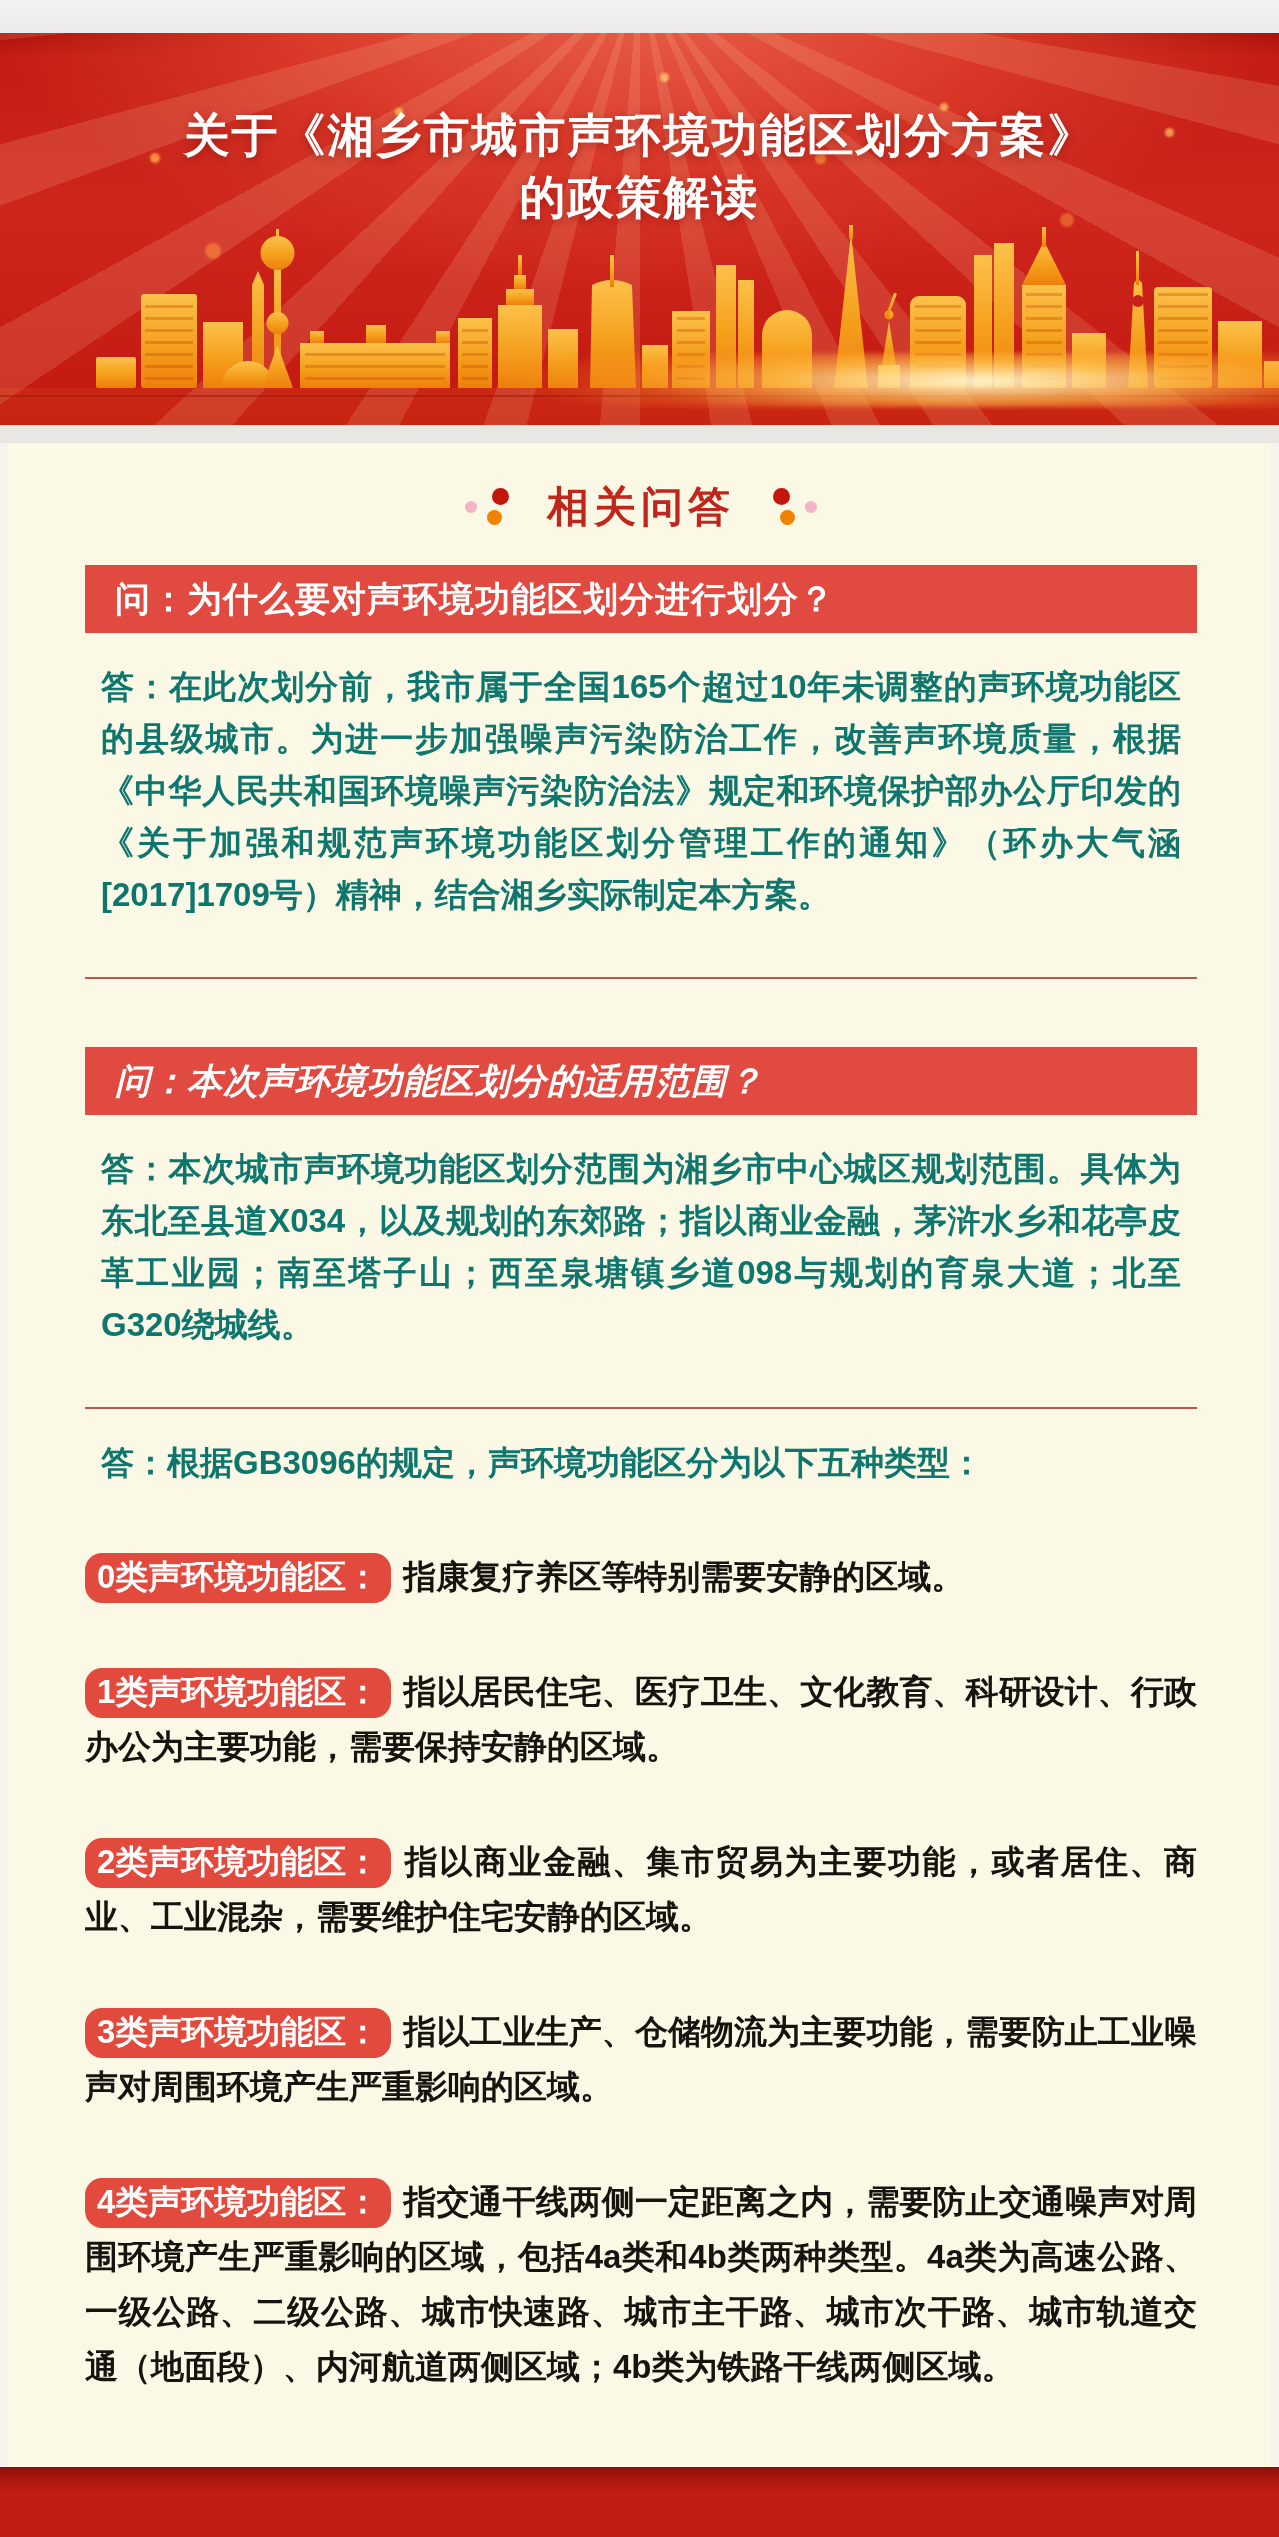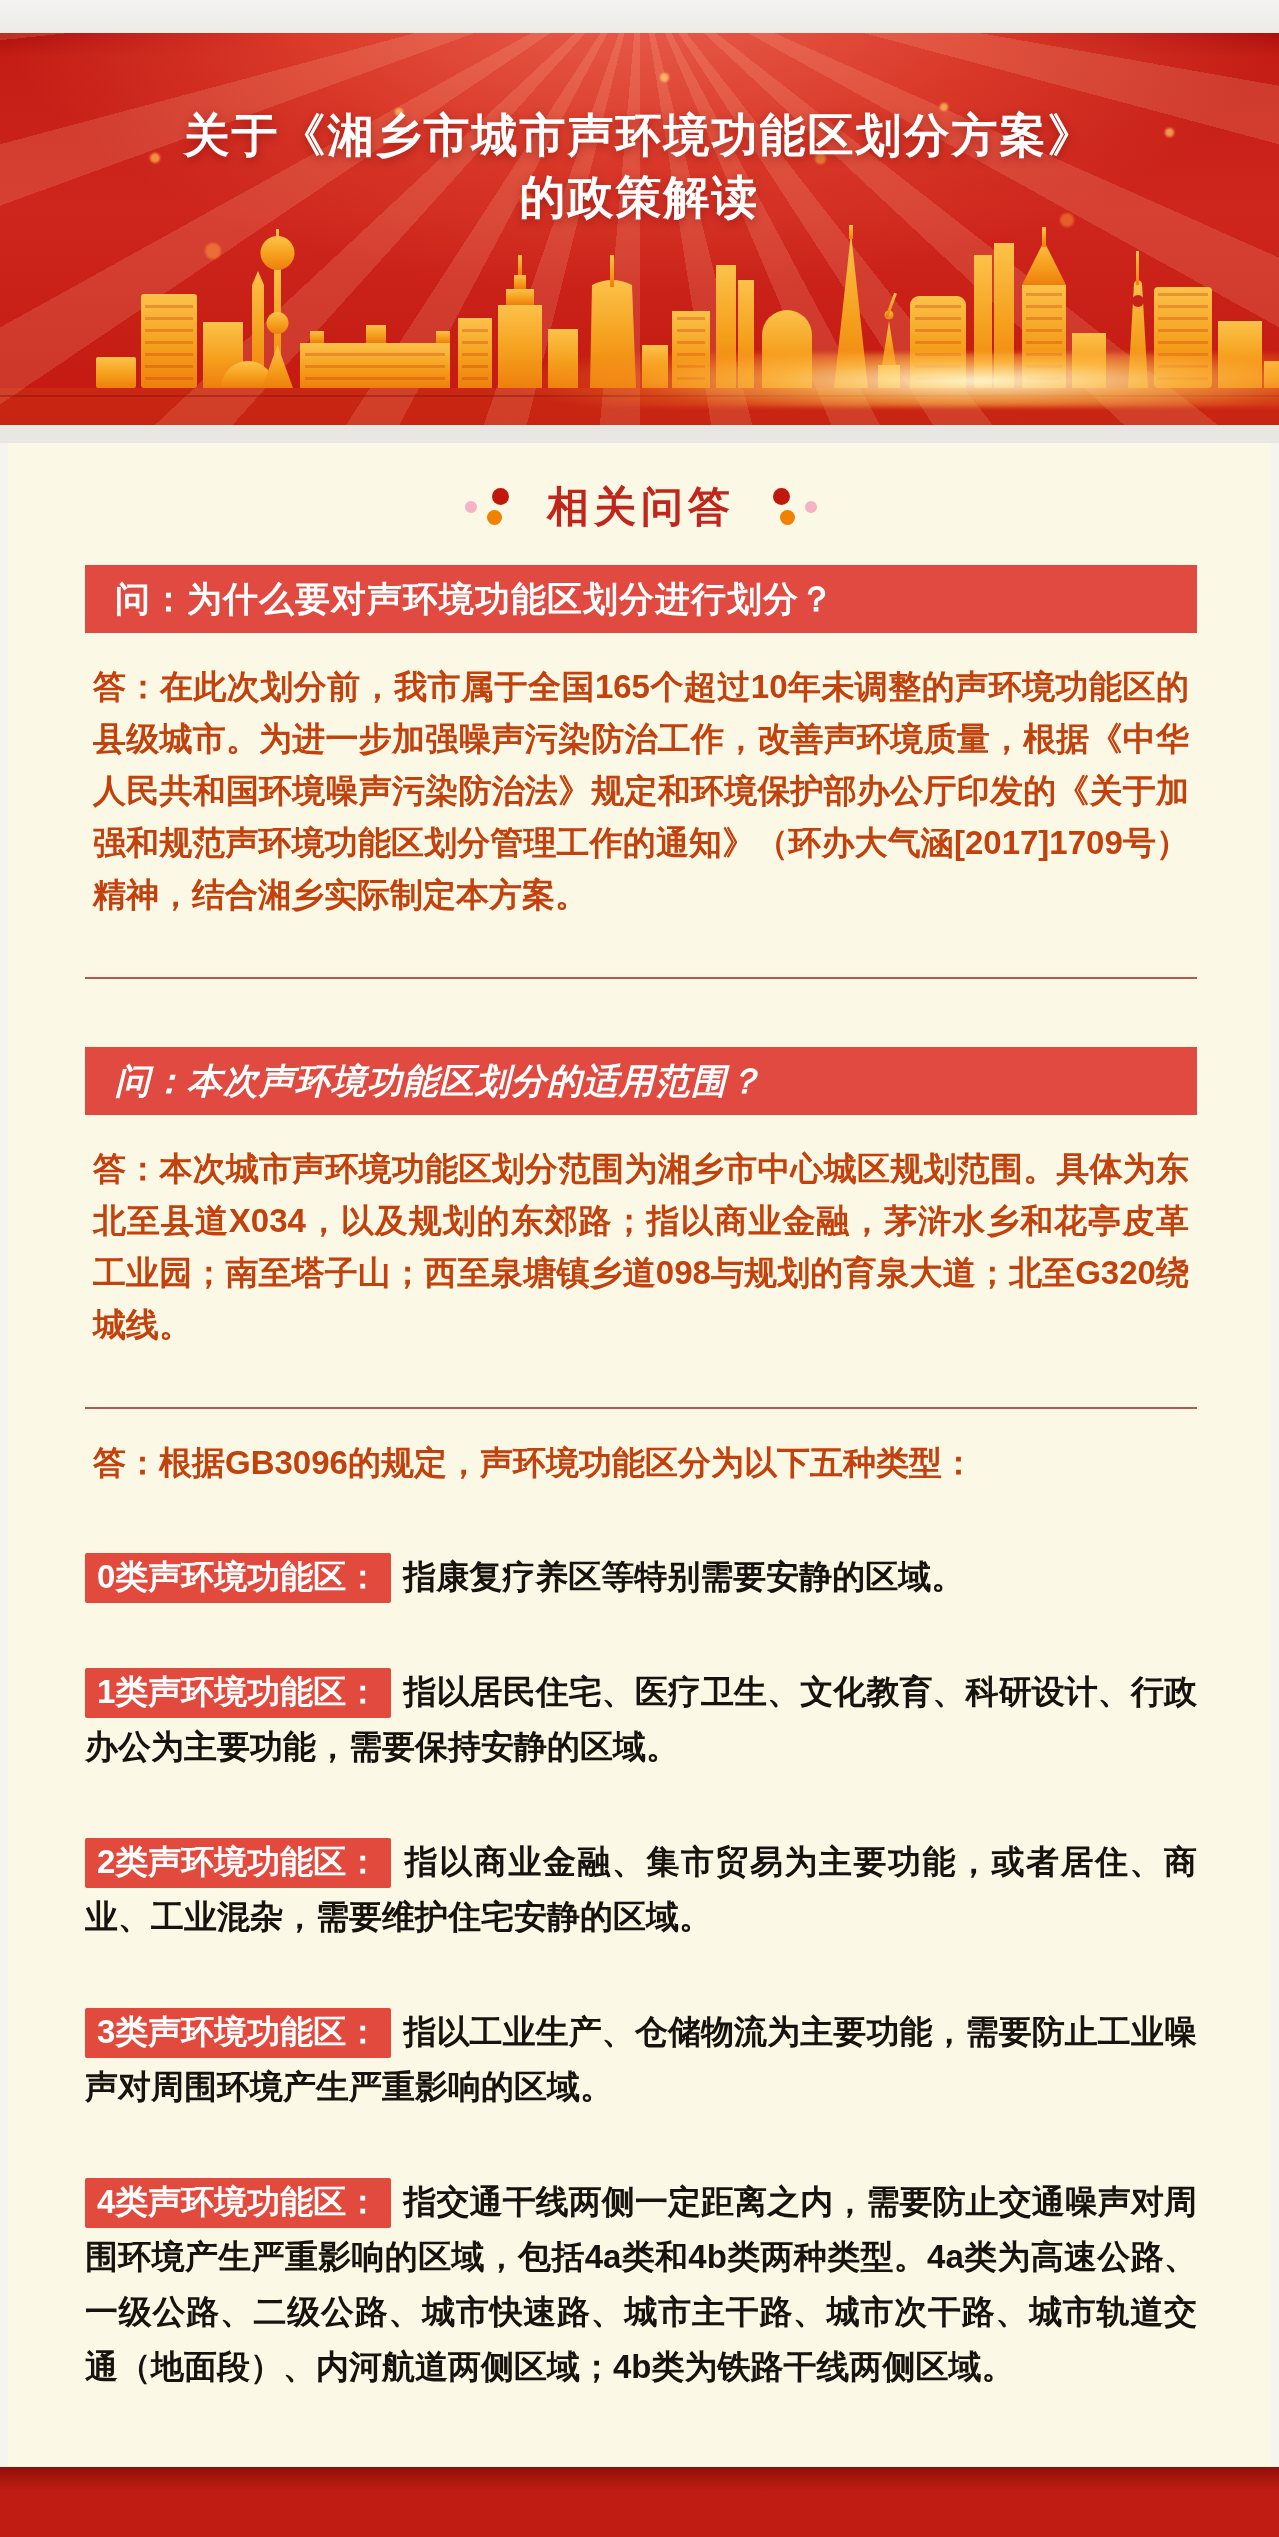--- a/index.html
+++ b/index.html
@@ -64,33 +64,33 @@
   .dots.right .d-orange{width:15px;height:15px;background:#F18101;left:29px;top:29px;}
   .dots.right .d-pink{width:12px;height:12px;background:#F4B3C6;right:0;top:20px;}
 
   .q-bar{
     margin-top:30px;height:68px;background:#E04A40;
     display:flex;align-items:center;padding-left:30px;box-sizing:border-box;
     color:#FFFFFF;font-size:35px;font-weight:700;letter-spacing:1px;
   }
   .q-bar.after-divider{margin-top:68px;font-style:italic;}
   .answer{
-    margin:28px 8px 0;color:#c2410c;
+    margin:28px 16px 0;color:#0f766e;
     font-size:33px;line-height:52px;font-weight:600;text-align:justify;
   }
   .divider{height:2px;background:#B5584E;margin-top:56px;}
 
   .zone{
     margin:16px 0 0;color:#17130E;
     font-size:33px;line-height:55px;font-weight:600;text-align:justify;
   }
   .zone:first-of-type{margin-top:26px;}
   .zone-tag{
     display:inline-block;background:#E24A3E;color:#FFFFFF;
-    border-radius:2px;padding:0 12px 2px;line-height:48px;
+    border-radius:17px;padding:0 12px 2px;line-height:48px;
     font-weight:700;margin-right:12px;margin-top:48px;
   }
 
   .placeholder-button{
     width:576px;height:80px;margin:96px auto 0;
     background:#E7E6E3;border-radius:10px;
   }
 
   
   .footer{

